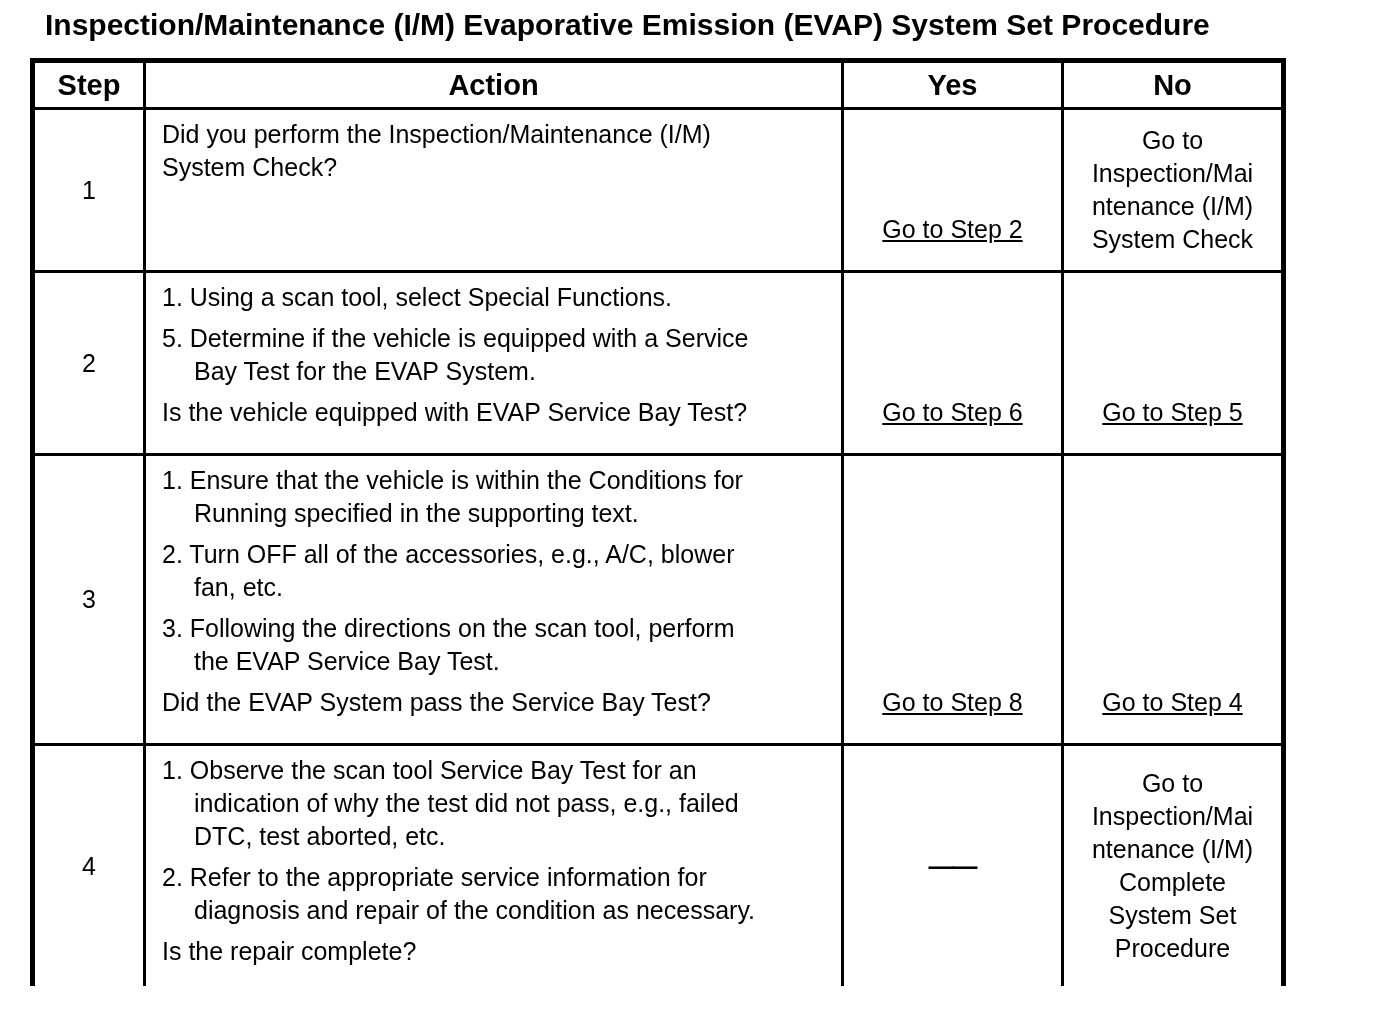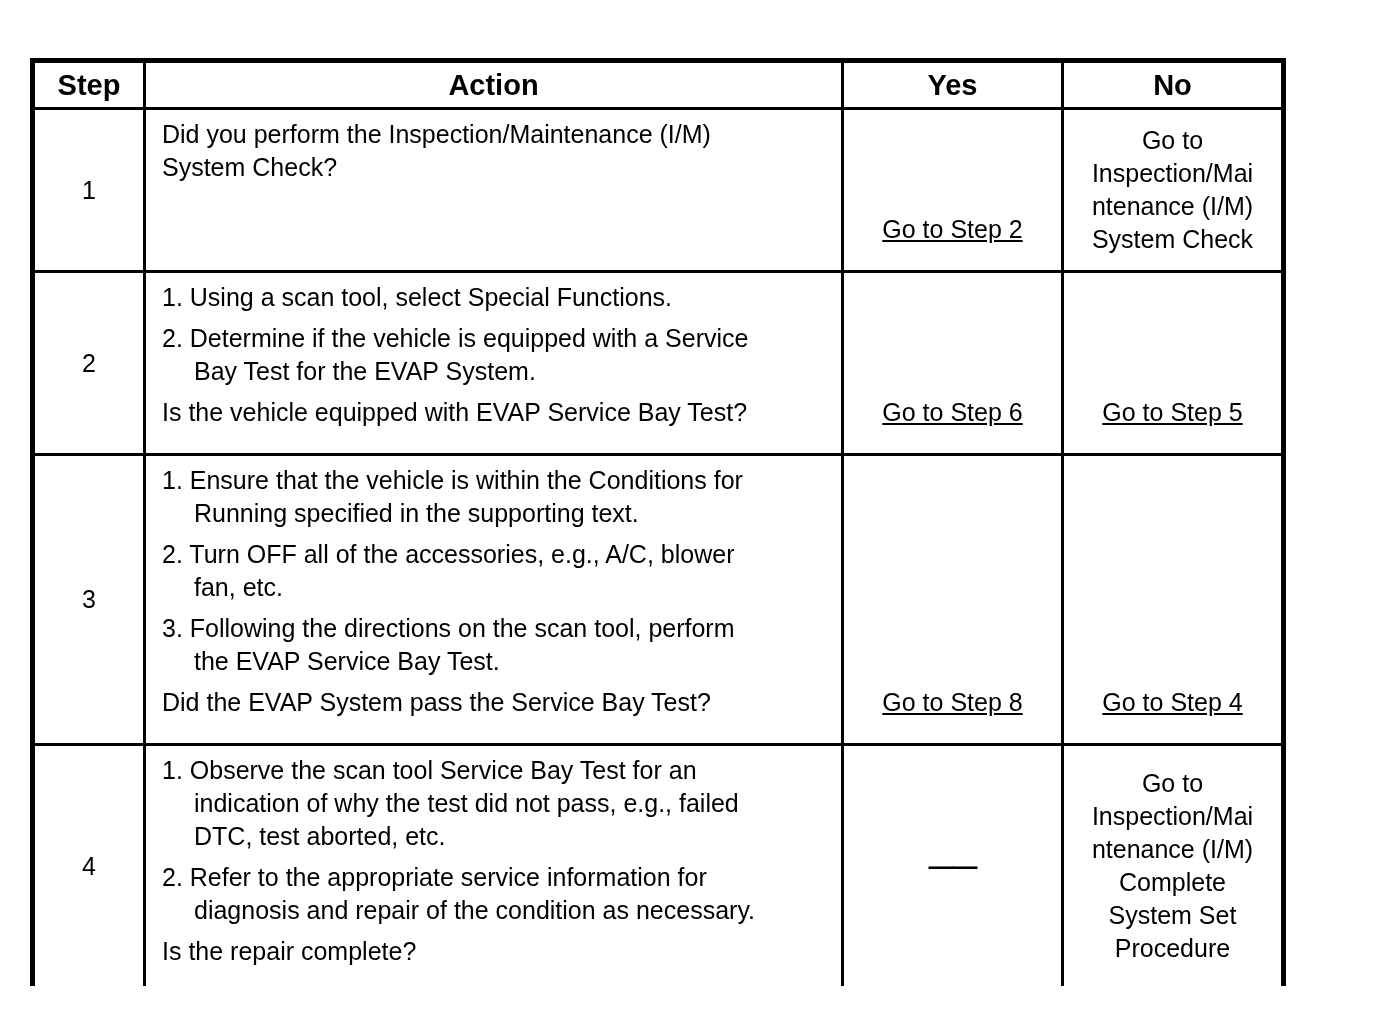--- a/index.html
+++ b/index.html
@@ -71,20 +71,21 @@
     margin: 0 0 8px 0;
   }
   .q-bottom { margin-top: auto; white-space: pre-line; }
   .dash { font-weight: bold; letter-spacing: -1px; }
 </style>
 </head>
 <body>
 
 <div class="page">
 
+  <div class="title">Inspection/Maintenance (I/M) Evaporative Emission (EVAP) System Set Procedure</div>
 
   <table class="proc">
     <colgroup>
       <col style="width:112px">
       <col style="width:698px">
       <col style="width:220px">
       <col style="width:221px">
     </colgroup>
     <thead>
       <tr>
@@ -121,21 +122,21 @@
         </td>
       </tr>
 
       <tr class="r2">
         <td>
           <div class="cell step-c txt">2</div>
         </td>
         <td>
           <div class="cell">
             <div class="li">1. Using a scan tool, select Special Functions.</div>
-            <div class="li">2. Determine if the vehicle is equipped with a Service
+            <div class="li">5. Determine if the vehicle is equipped with a Service
 Bay Test for the EVAP System.</div>
             <div class="q-bottom">Is the vehicle equipped with EVAP Service Bay Test?</div>
           </div>
         </td>
         <td>
           <div class="cell vbottom">
             <div class="txt">Go to Step 6</div>
           </div>
         </td>
         <td>

